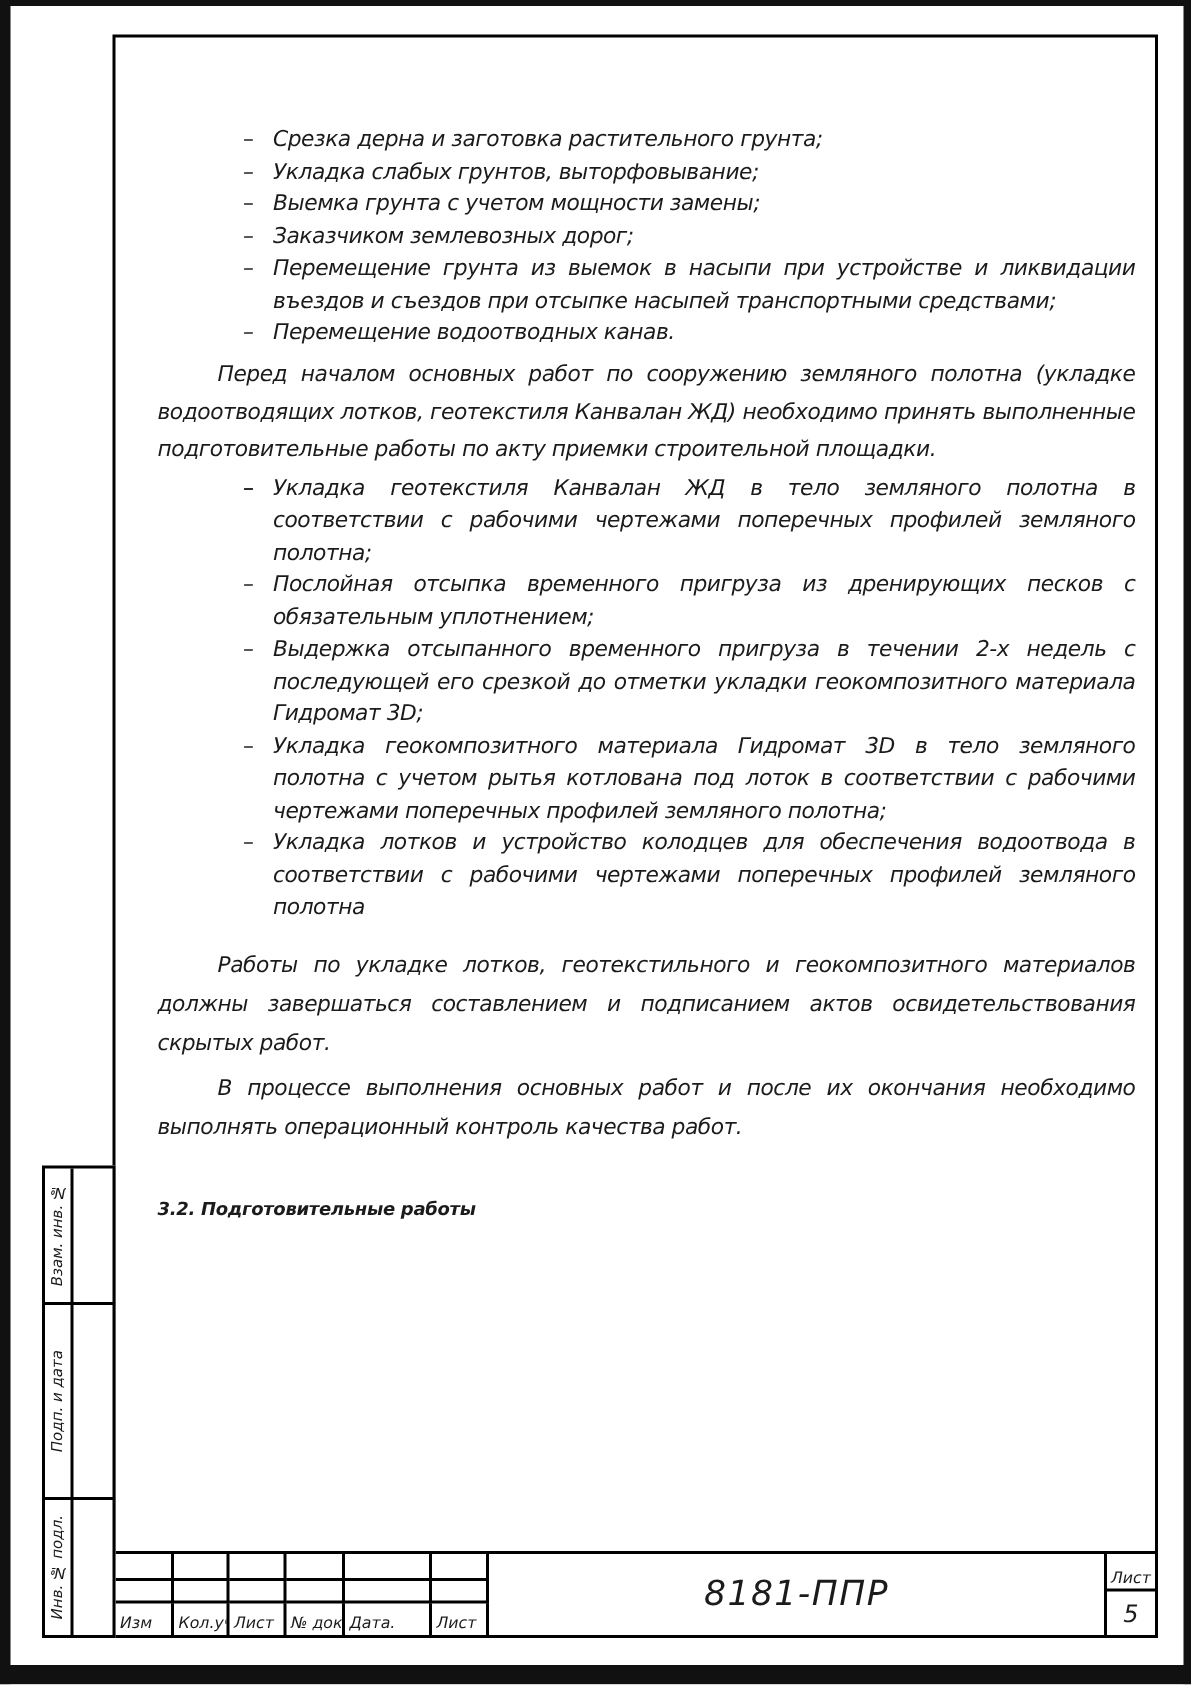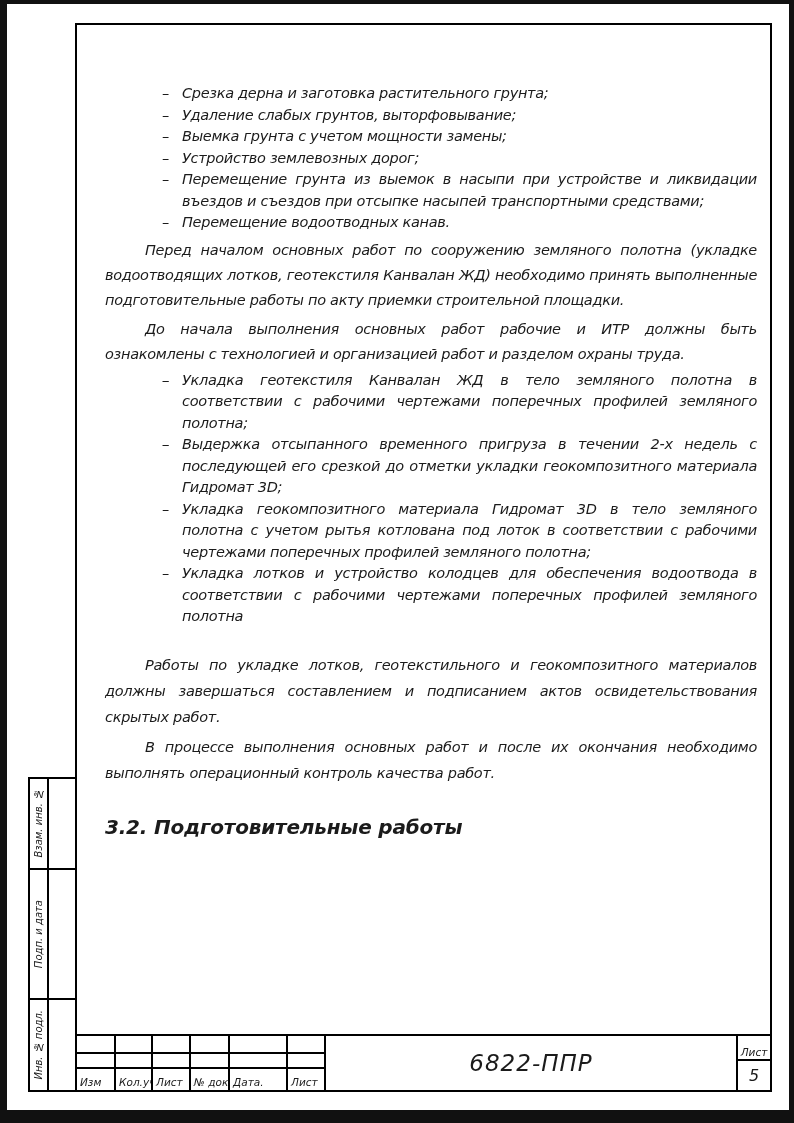--- a/index.html
+++ b/index.html
@@ -46,25 +46,25 @@
     text-align:justify;
   }
   .li .dash { position:absolute; left:57px; top:0; }
   .para {
     margin-top:4px;
     line-height:25px;
     text-indent:40px;
     text-align:justify;
   }
   .para.wide { line-height:26px; }
-  .gap-md { margin-top:24px; }
+  .gap-md { margin-top:14px; }
   .section-heading {
     margin-top:30px;
     font-weight:bold;
-    font-size:20px;
+    font-size:12px;
     line-height:22px;
     letter-spacing:-0.2px;
   }
   .section-heading + .para { margin-top:8px; text-indent:15px; }
 
   
   .titleblock {
     position:absolute;
     left:0; right:0; bottom:0;
     height:56px;
@@ -140,34 +140,33 @@
   <div class="scan-border left"></div>
   <div class="scan-border right"></div>
   <div class="scan-border bottom"></div>
 
   <div class="frame">
 
     <div class="content">
 
       <div class="blist">
         <div class="li"><span class="dash">–</span><span>Срезка дерна и заготовка растительного грунта;</span></div>
-        <div class="li"><span class="dash">–</span><span>Удаление слабых грунтов, выторфовывание;</span></div>
+        <div class="li"><span class="dash">–</span><span>Укладка слабых грунтов, выторфовывание;</span></div>
         <div class="li"><span class="dash">–</span><span>Выемка грунта с учетом мощности замены;</span></div>
-        <div class="li"><span class="dash">–</span><span>Устройство землевозных дорог;</span></div>
+        <div class="li"><span class="dash">–</span><span>Заказчиком землевозных дорог;</span></div>
         <div class="li"><span class="dash">–</span><span>Перемещение грунта из выемок в насыпи при устройстве и ликвидации въездов и съездов при отсыпке насыпей транспортными средствами;</span></div>
         <div class="li"><span class="dash">–</span><span>Перемещение водоотводных канав.</span></div>
       </div>
 
       <p class="para">Перед началом основных работ по сооружению земляного полотна (укладке водоотводящих лотков, геотекстиля Канвалан ЖД) необходимо принять выполненные подготовительные работы по акту приемки строительной площадки.</p>
-      <p class="para">До начала выполнения основных работ рабочие и ИТР должны быть ознакомлены с технологией и организацией работ и разделом охраны труда.</p>
 
       <div class="blist" style="margin-top:3px;">
         <div class="li"><span class="dash">–</span></div>
         <div class="li"><span class="dash">–</span><span>Укладка геотекстиля Канвалан ЖД в тело земляного полотна в соответствии с рабочими чертежами поперечных профилей земляного полотна;</span></div>
-        <div class="li"><span class="dash">–</span></div>
+        <div class="li"><span class="dash">–</span><span>Послойная отсыпка временного пригруза из дренирующих песков с обязательным уплотнением;</span></div>
         <div class="li"><span class="dash">–</span><span>Выдержка отсыпанного временного пригруза в течении 2-х недель с последующей его срезкой до отметки укладки геокомпозитного материала Гидромат 3D;</span></div>
         <div class="li"><span class="dash">–</span><span>Укладка геокомпозитного материала Гидромат 3D в тело земляного полотна с учетом рытья котлована под лоток в соответствии с рабочими чертежами поперечных профилей земляного полотна;</span></div>
         <div class="li"><span class="dash">–</span><span>Укладка лотков и устройство колодцев для обеспечения водоотвода в соответствии с рабочими чертежами поперечных профилей земляного полотна</span></div>
       </div>
 
       <p class="para wide gap-md">Работы по укладке лотков, геотекстильного и геокомпозитного материалов должны завершаться составлением и подписанием актов освидетельствования скрытых работ.</p>
       <p class="para wide">В процессе выполнения основных работ и после их окончания необходимо выполнять операционный контроль качества работ.</p>
 
       <h3 class="section-heading">3.2. Подготовительные работы</h3>
 
@@ -197,21 +196,21 @@
           <td>Изм</td>
           <td>Кол.уч</td>
           <td>Лист</td>
           <td>№ док</td>
           <td>Дата.</td>
           <td>Лист</td>
         </tr>
       </tbody>
         </table>
 
-      <div class="doc-cell">6822-ППР</div>
+      <div class="doc-cell">8181-ППР</div>
 
       <div class="sheet-cell">
         <div class="sheet-label">Лист</div>
         <div class="sheet-number">5</div>
       </div>
     </div>
 
   </div>
 
   <div class="side-cell c1">

